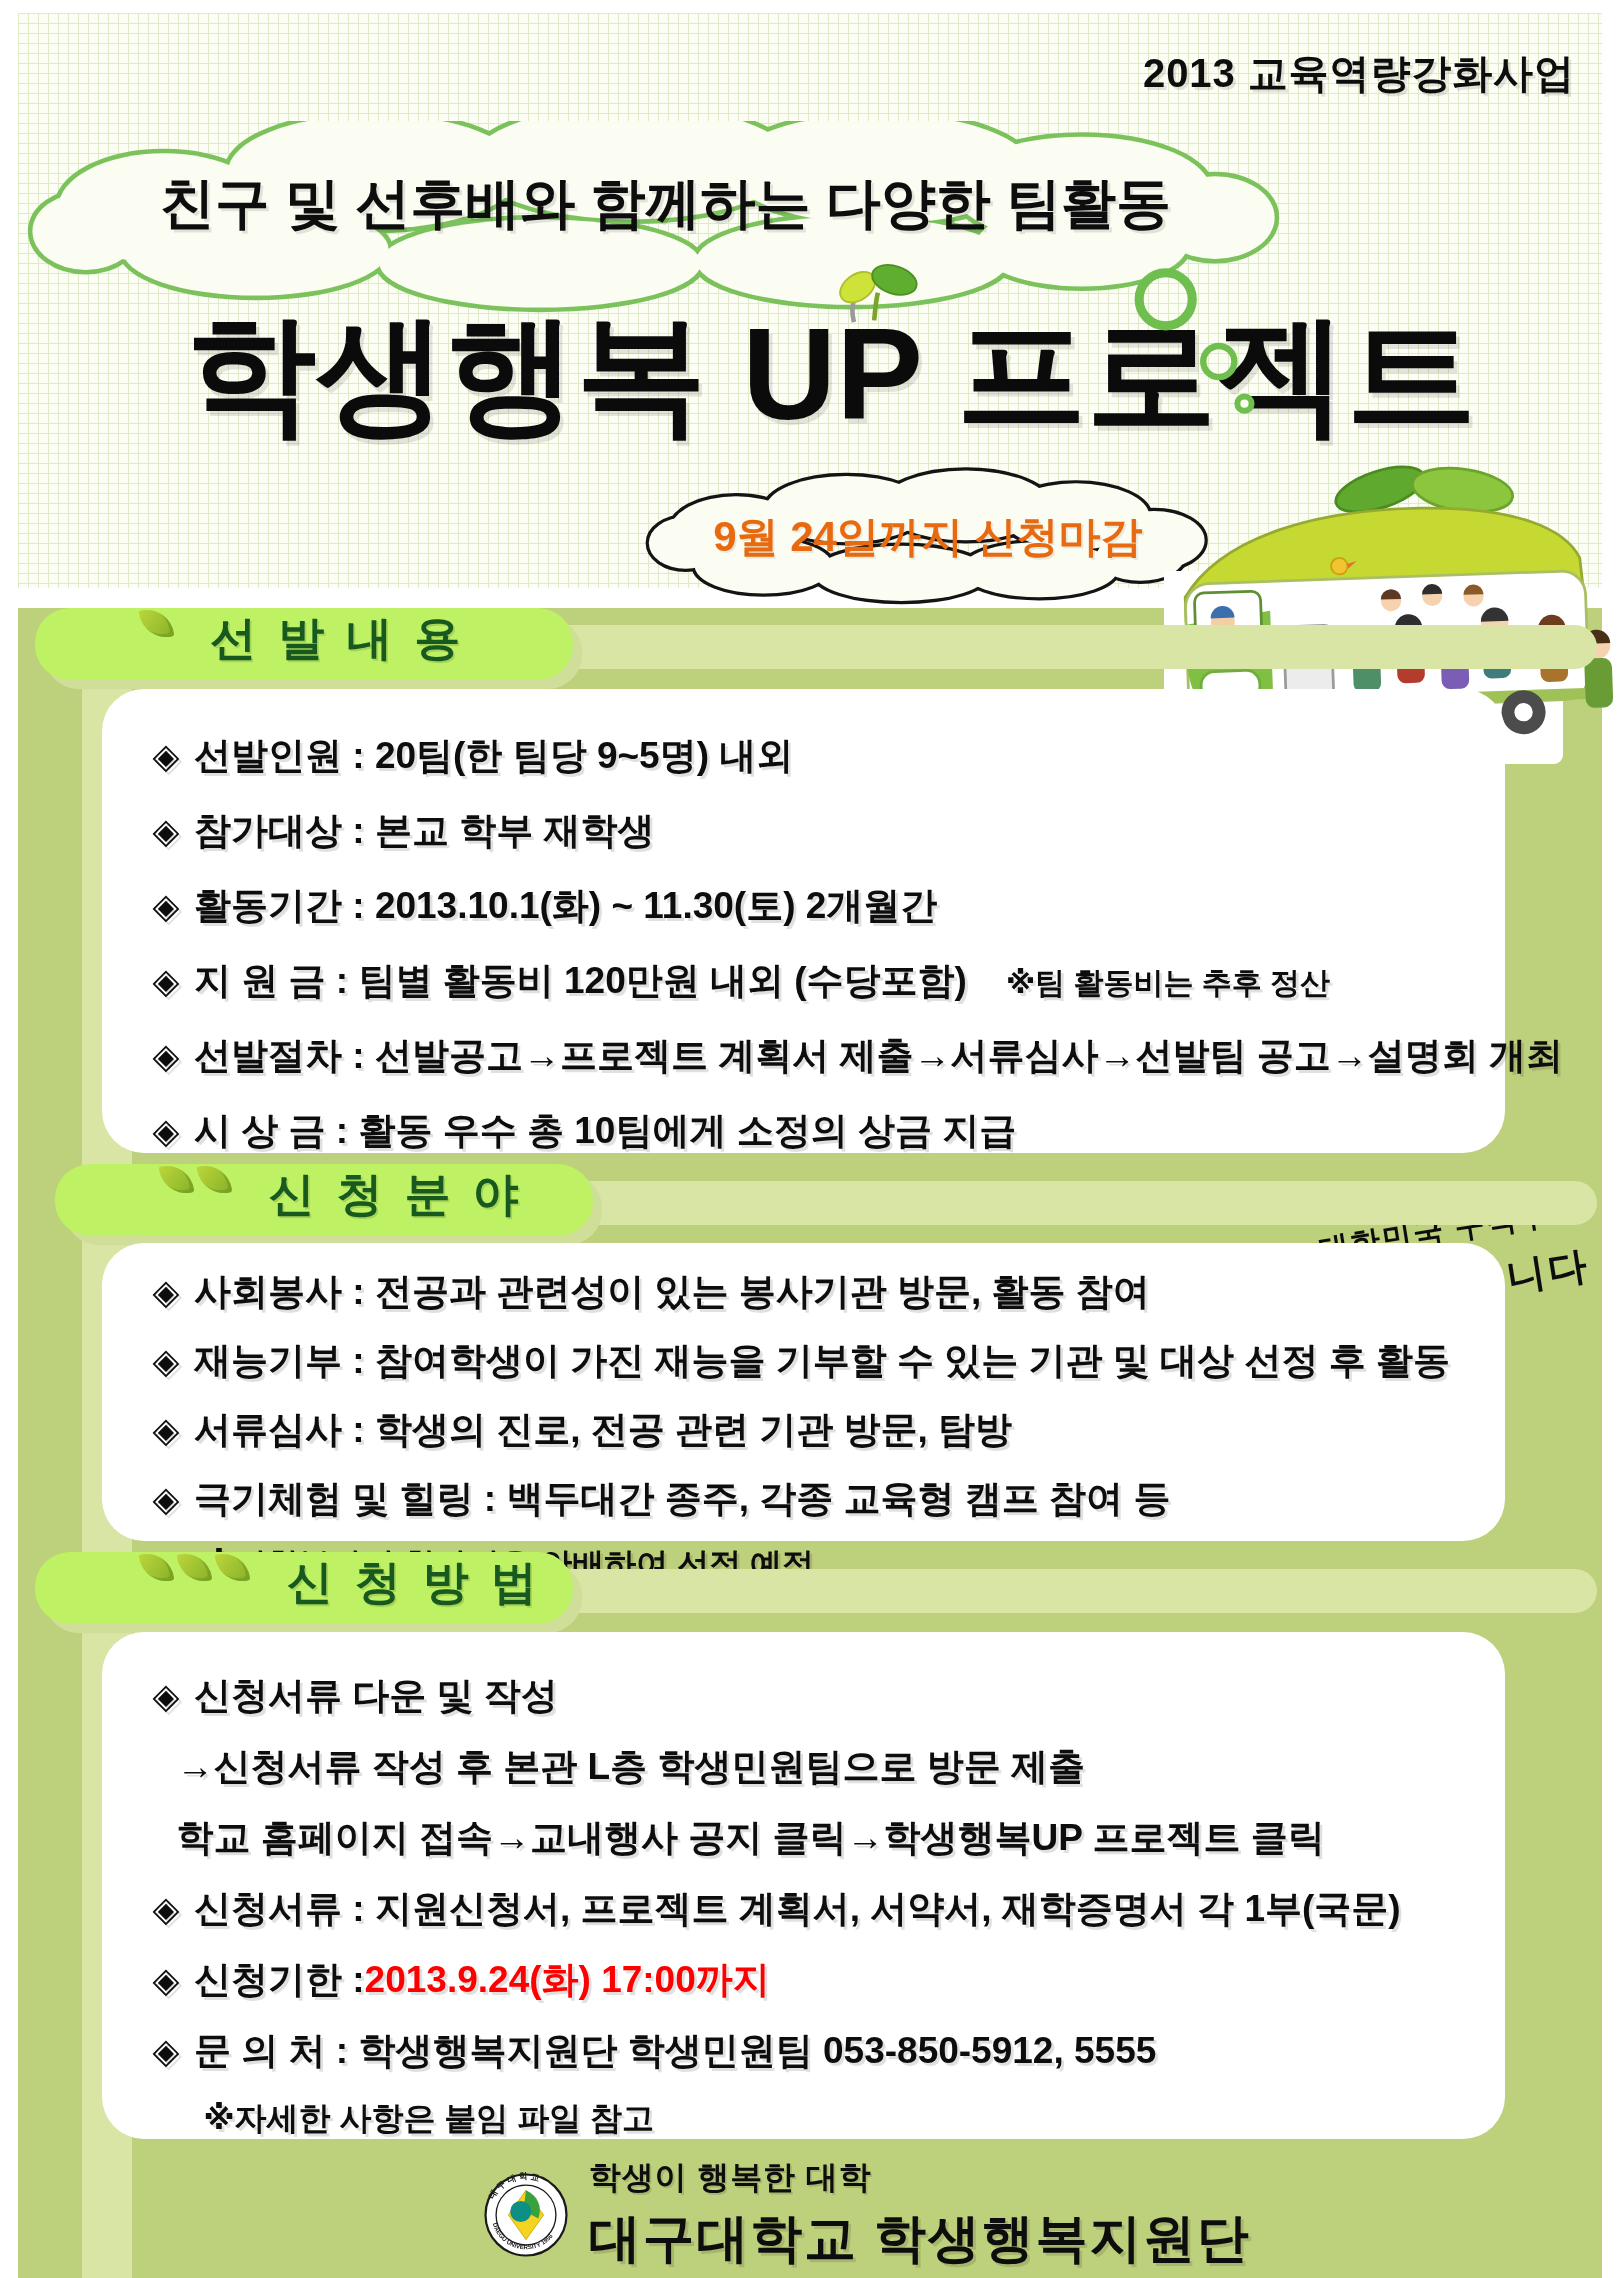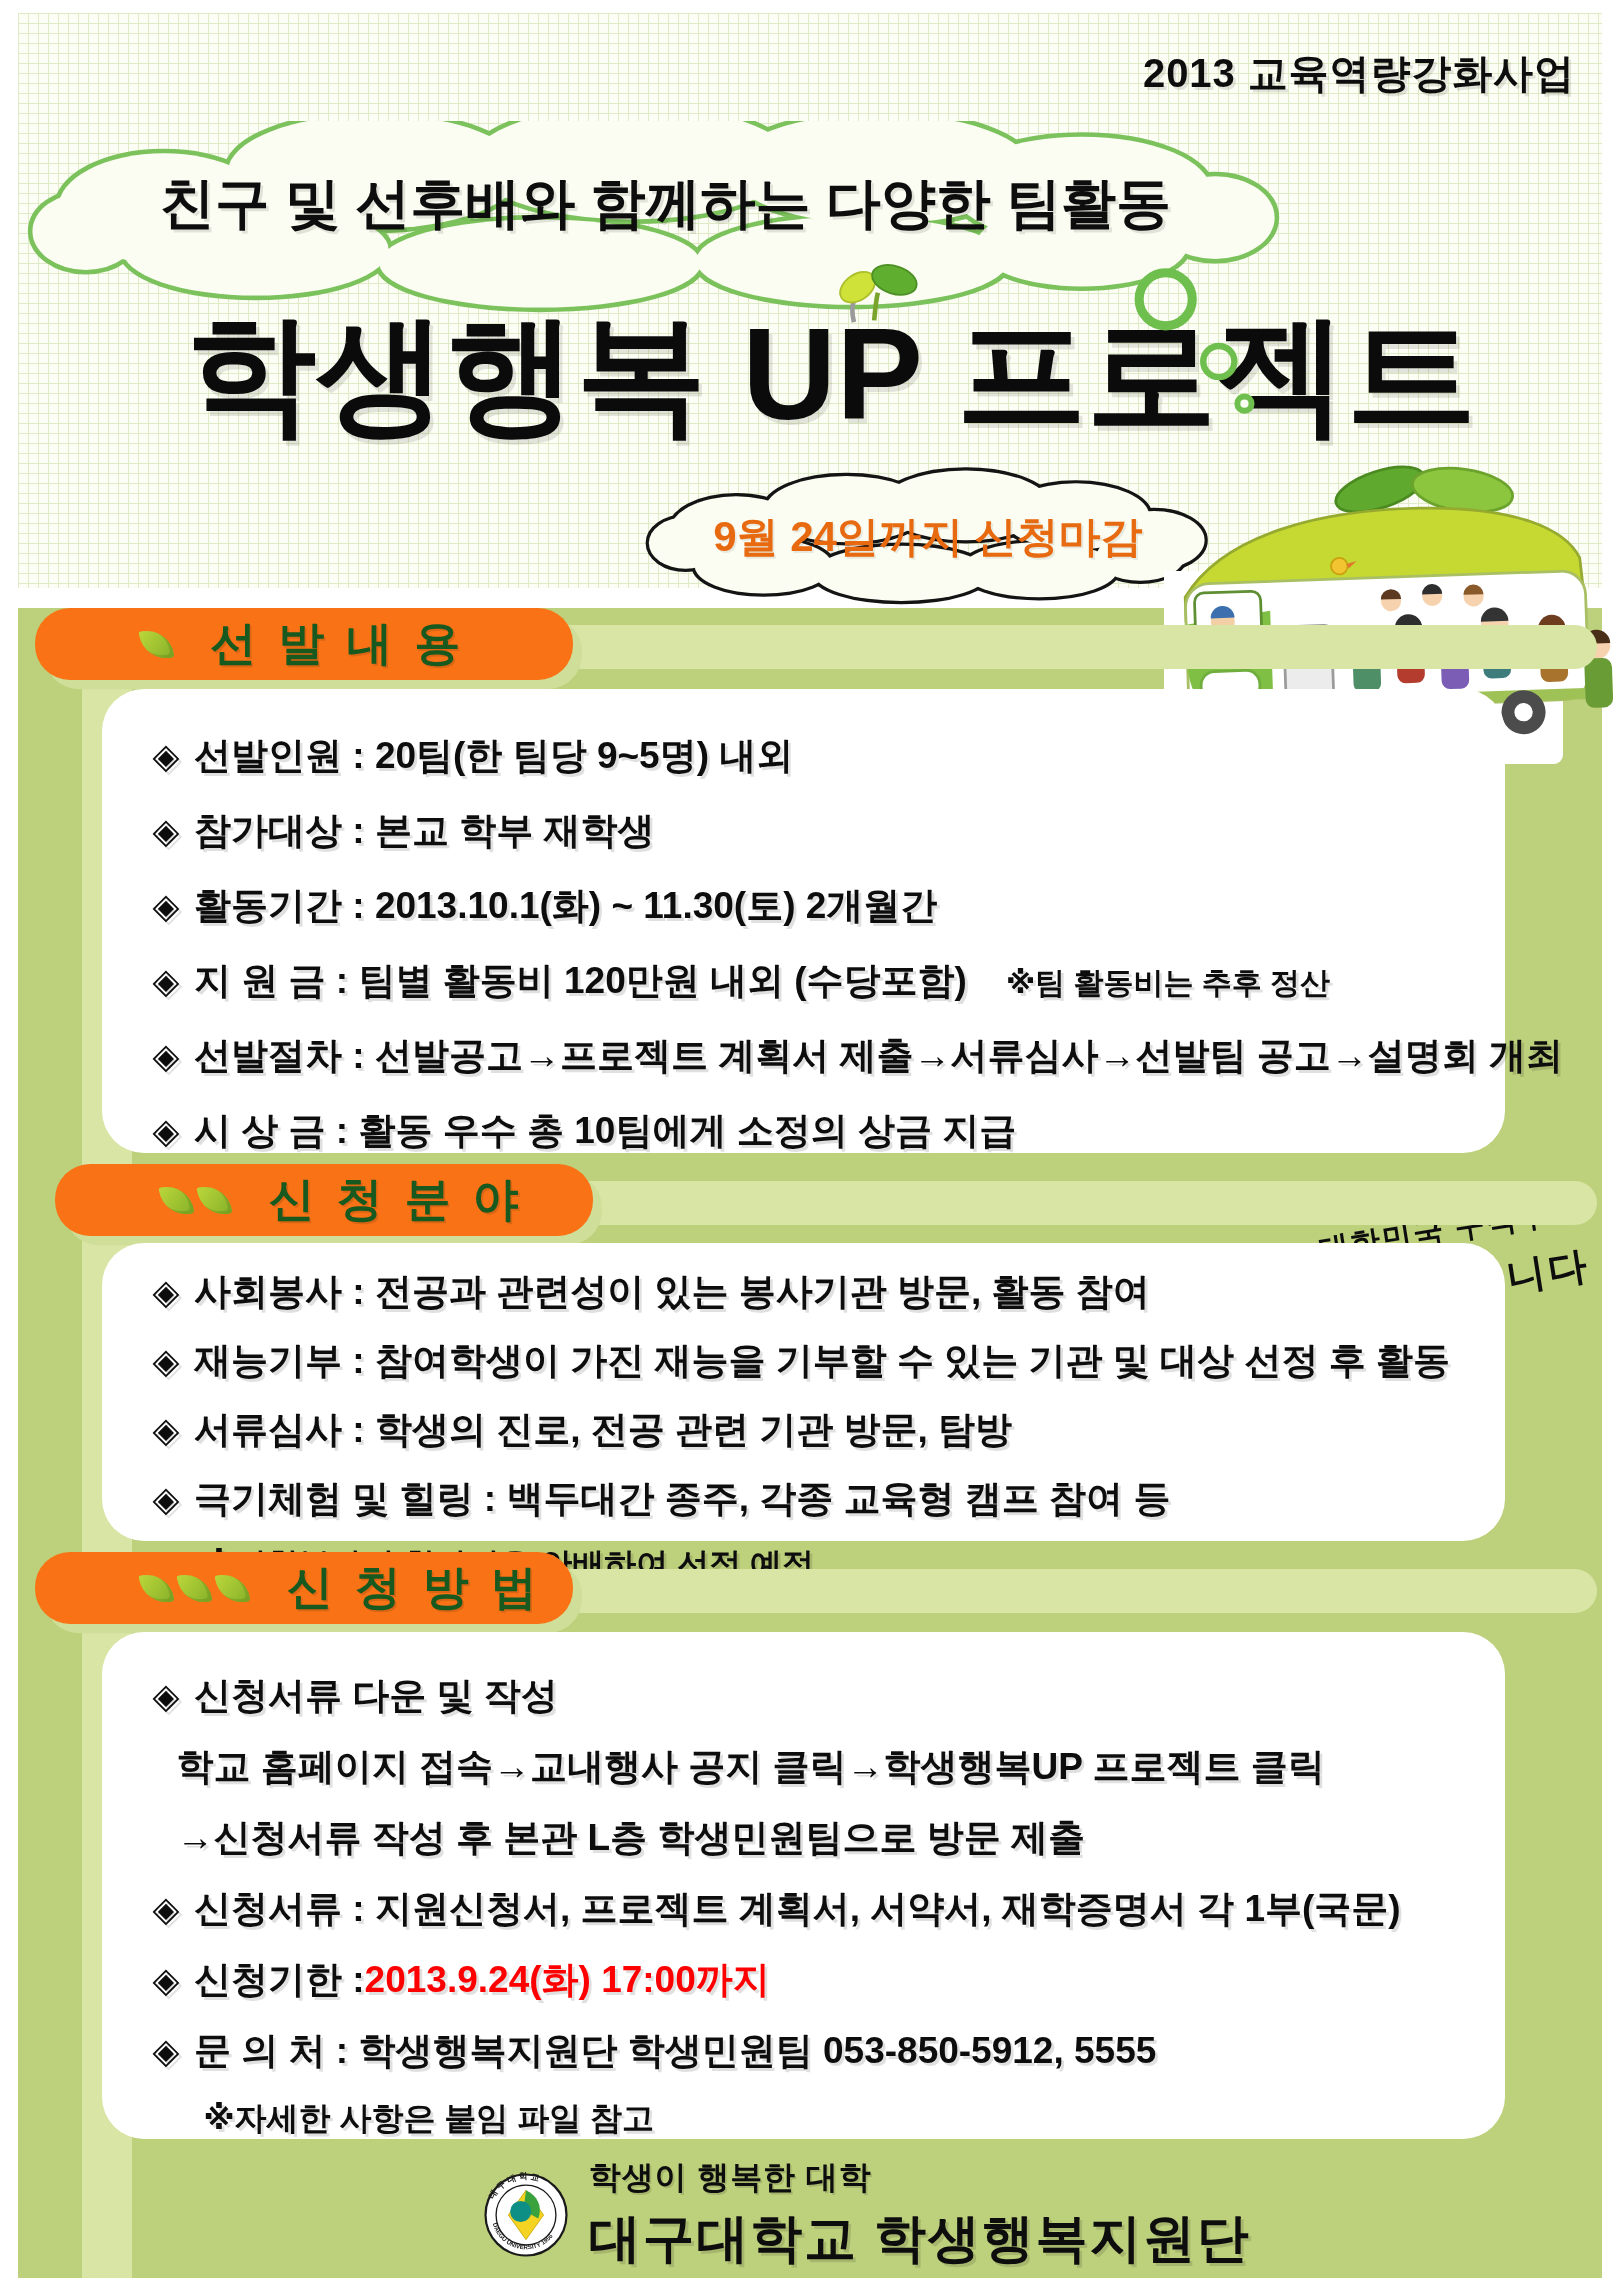--- a/index.html
+++ b/index.html
@@ -30,22 +30,22 @@
   .white-patch2{position:absolute;left:1374px;top:632px;width:171px;height:112px;background:#ffffff;border-radius:55px 9.2px 9.2px 55px;}
   .bus{position:absolute;left:1153px;top:441px;width:459px;height:285px;}
   .slogan{position:absolute;right:14.7px;top:613px;width:422px;text-align:right;transform:rotate(-9deg);}
   .slogan .l1{font-size:30px;letter-spacing:1.8px;}
   .slogan .l2{font-size:39px;letter-spacing:2.8px;margin-top:9.2px;}
   
   .vstrip{position:absolute;left:64px;top:55px;width:50px;height:2085px;background:#d9e5a4;border-radius:24px;}
   
   .sec-header{position:relative;height:72px;}
   .sec-header .band{position:absolute;left:31px;right:5.5px;top:16.5px;height:44px;background:#d9e5a4;border-radius:22px;}
-  .sec-header .pill{position:absolute;left:16.5px;top:0;width:538px;height:72px;background:#f97316;border-radius:35px;
-    box-shadow:9.2px 9.2px 0 #cfdf9a;display:flex;align-items:center;}
+  .sec-header .pill{position:absolute;left:16.5px;top:0;width:538px;height:72px;background:#bef264;border-radius:35px;
+    box-shadow:9.2px 9.2px 0 #cfdf9a;display:flex;}
   .pill .leaves{display:flex;margin-left:106px;margin-right:31px;}
   .leaf{width:31px;height:31px;background:linear-gradient(135deg,#bcd63a,#85b129);
     border-radius:6% 96% 12% 96%;transform:rotate(-10deg);
     box-shadow:inset -3.7px -3.7px 0 rgba(92,130,24,.35);margin-right:7.3px;}
   .pill .sec-title{font-size:46px;color:#17591f;letter-spacing:4.6px;white-space:nowrap;text-shadow:1.8px 1.8px 0 rgba(0,0,0,.12);}
   
   .box{position:relative;margin-left:84px;width:1403px;background:#ffffff;border-radius:42px;box-sizing:border-box;}
   .li{display:flex;align-items:baseline;font-size:37px;text-shadow:2.8px 2.8px 0 rgba(0,0,0,.12);white-space:nowrap;}
   .bul{font-size:35px;margin-right:14.7px;flex:none;}
   .inline-note{font-size:30px;margin-left:39px;}
@@ -282,22 +282,22 @@
               <span class="leaf"></span>
             </span>
           <span class="sec-title">신 청 방 법</span>
         </div>
       </div>
       <div class="box box3">
         <div class="li">
             <span class="bul">◈</span>
             <span>신청서류 다운 및 작성</span>
           </div>
+        <div class="li sub">→신청서류 작성 후 본관 L층 학생민원팀으로 방문 제출</div>
         <div class="li sub">학교 홈페이지 접속→교내행사 공지 클릭→학생행복UP 프로젝트 클릭</div>
-        <div class="li sub">→신청서류 작성 후 본관 L층 학생민원팀으로 방문 제출</div>
         <div class="li">
             <span class="bul">◈</span>
             <span>신청서류 : 지원신청서, 프로젝트 계획서, 서약서, 재학증명서 각 1부(국문)</span>
           </div>
         <div class="li">
             <span class="bul">◈</span>
             <span>신청기한 : </span>
             <span class="red">2013.9.24(화) 17:00까지</span>
           </div>
         <div class="li">

